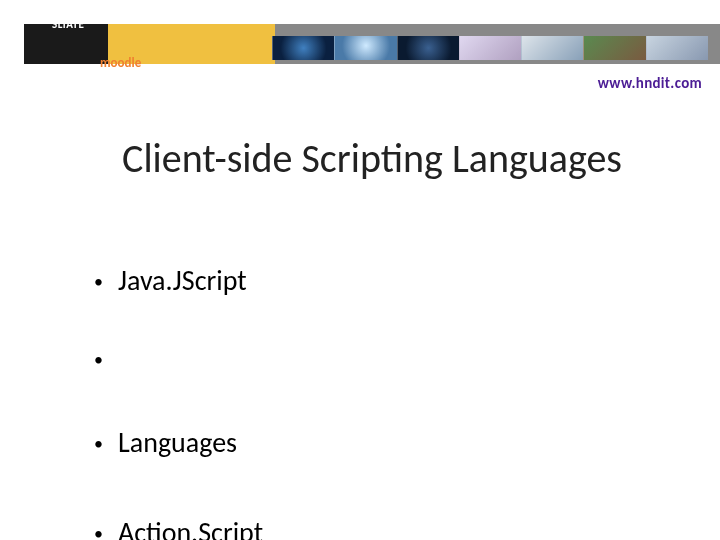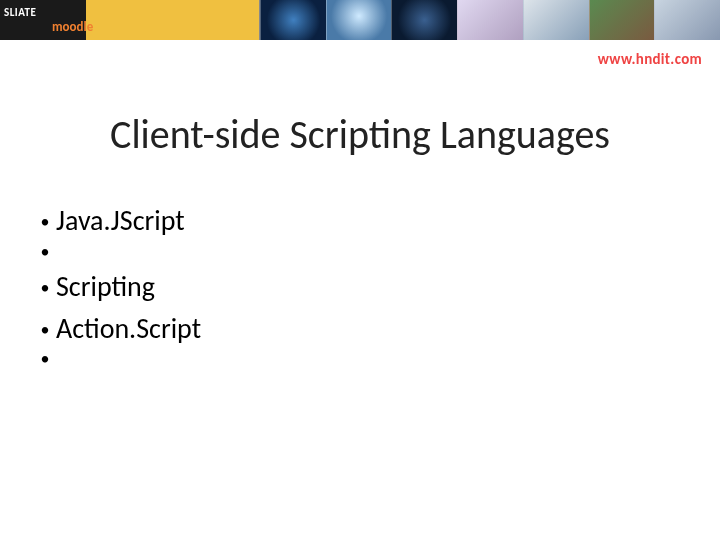--- a/index.html
+++ b/index.html
@@ -1,15 +1,15 @@
 <!DOCTYPE html>
 <html><head>
   <meta charset="utf-8">
   <style>
-    * { margin: 0; padding: 0; box-sizing: border-box; }
+    * { margin: 0; padding: 12px; box-sizing: border-box; }
     body {
       width: 720px;
       height: 540px;
       background: #ffffff;
       font-family: Calibri, 'Segoe UI', Arial, sans-serif;
       overflow: hidden;
       position: relative;
     }
     .banner {
       width: 100%;
@@ -59,21 +59,21 @@
     .bc4 { background: linear-gradient(135deg, #e0d8f0 0%, #b0a0c0 100%); }
     .bc5 { background: linear-gradient(135deg, #dde4ea 0%, #88a0b8 100%); }
     .bc6 { background: linear-gradient(135deg, #5a8a50 0%, #7a5a40 100%); }
     .bc7 { background: linear-gradient(135deg, #c8d4e0 0%, #8898b0 100%); }
     .url {
       position: absolute;
       right: 18px;
       top: 50px;
       font-size: 15px;
       font-weight: 600;
-      color: #ef4444;
+      color: #4c1d95;
       letter-spacing: 0.3px;
     }
     .title {
       text-align: center;
       margin-top: 70px;
       font-size: 40px;
       color: #222;
       font-weight: 400;
       padding: 0 20px;
     }
@@ -127,21 +127,21 @@
 <div class="bullets">
   <div class="bullet-row">
     <span class="bullet-dot">•</span>
     <span class="bullet-text">Java.JScript</span>
   </div>
   <div class="bullet-row">
     <span class="bullet-dot">•</span>
   </div>
   <div class="bullet-row">
     <span class="bullet-dot">•</span>
-    <span class="bullet-text">Scripting</span>
+    <span class="bullet-text">Languages</span>
   </div>
   <div class="bullet-row">
     <span class="bullet-dot">•</span>
     <span class="bullet-text">Action.Script</span>
   </div>
   <div class="bullet-row">
     <span class="bullet-dot">•</span>
   </div>
 </div>
 

